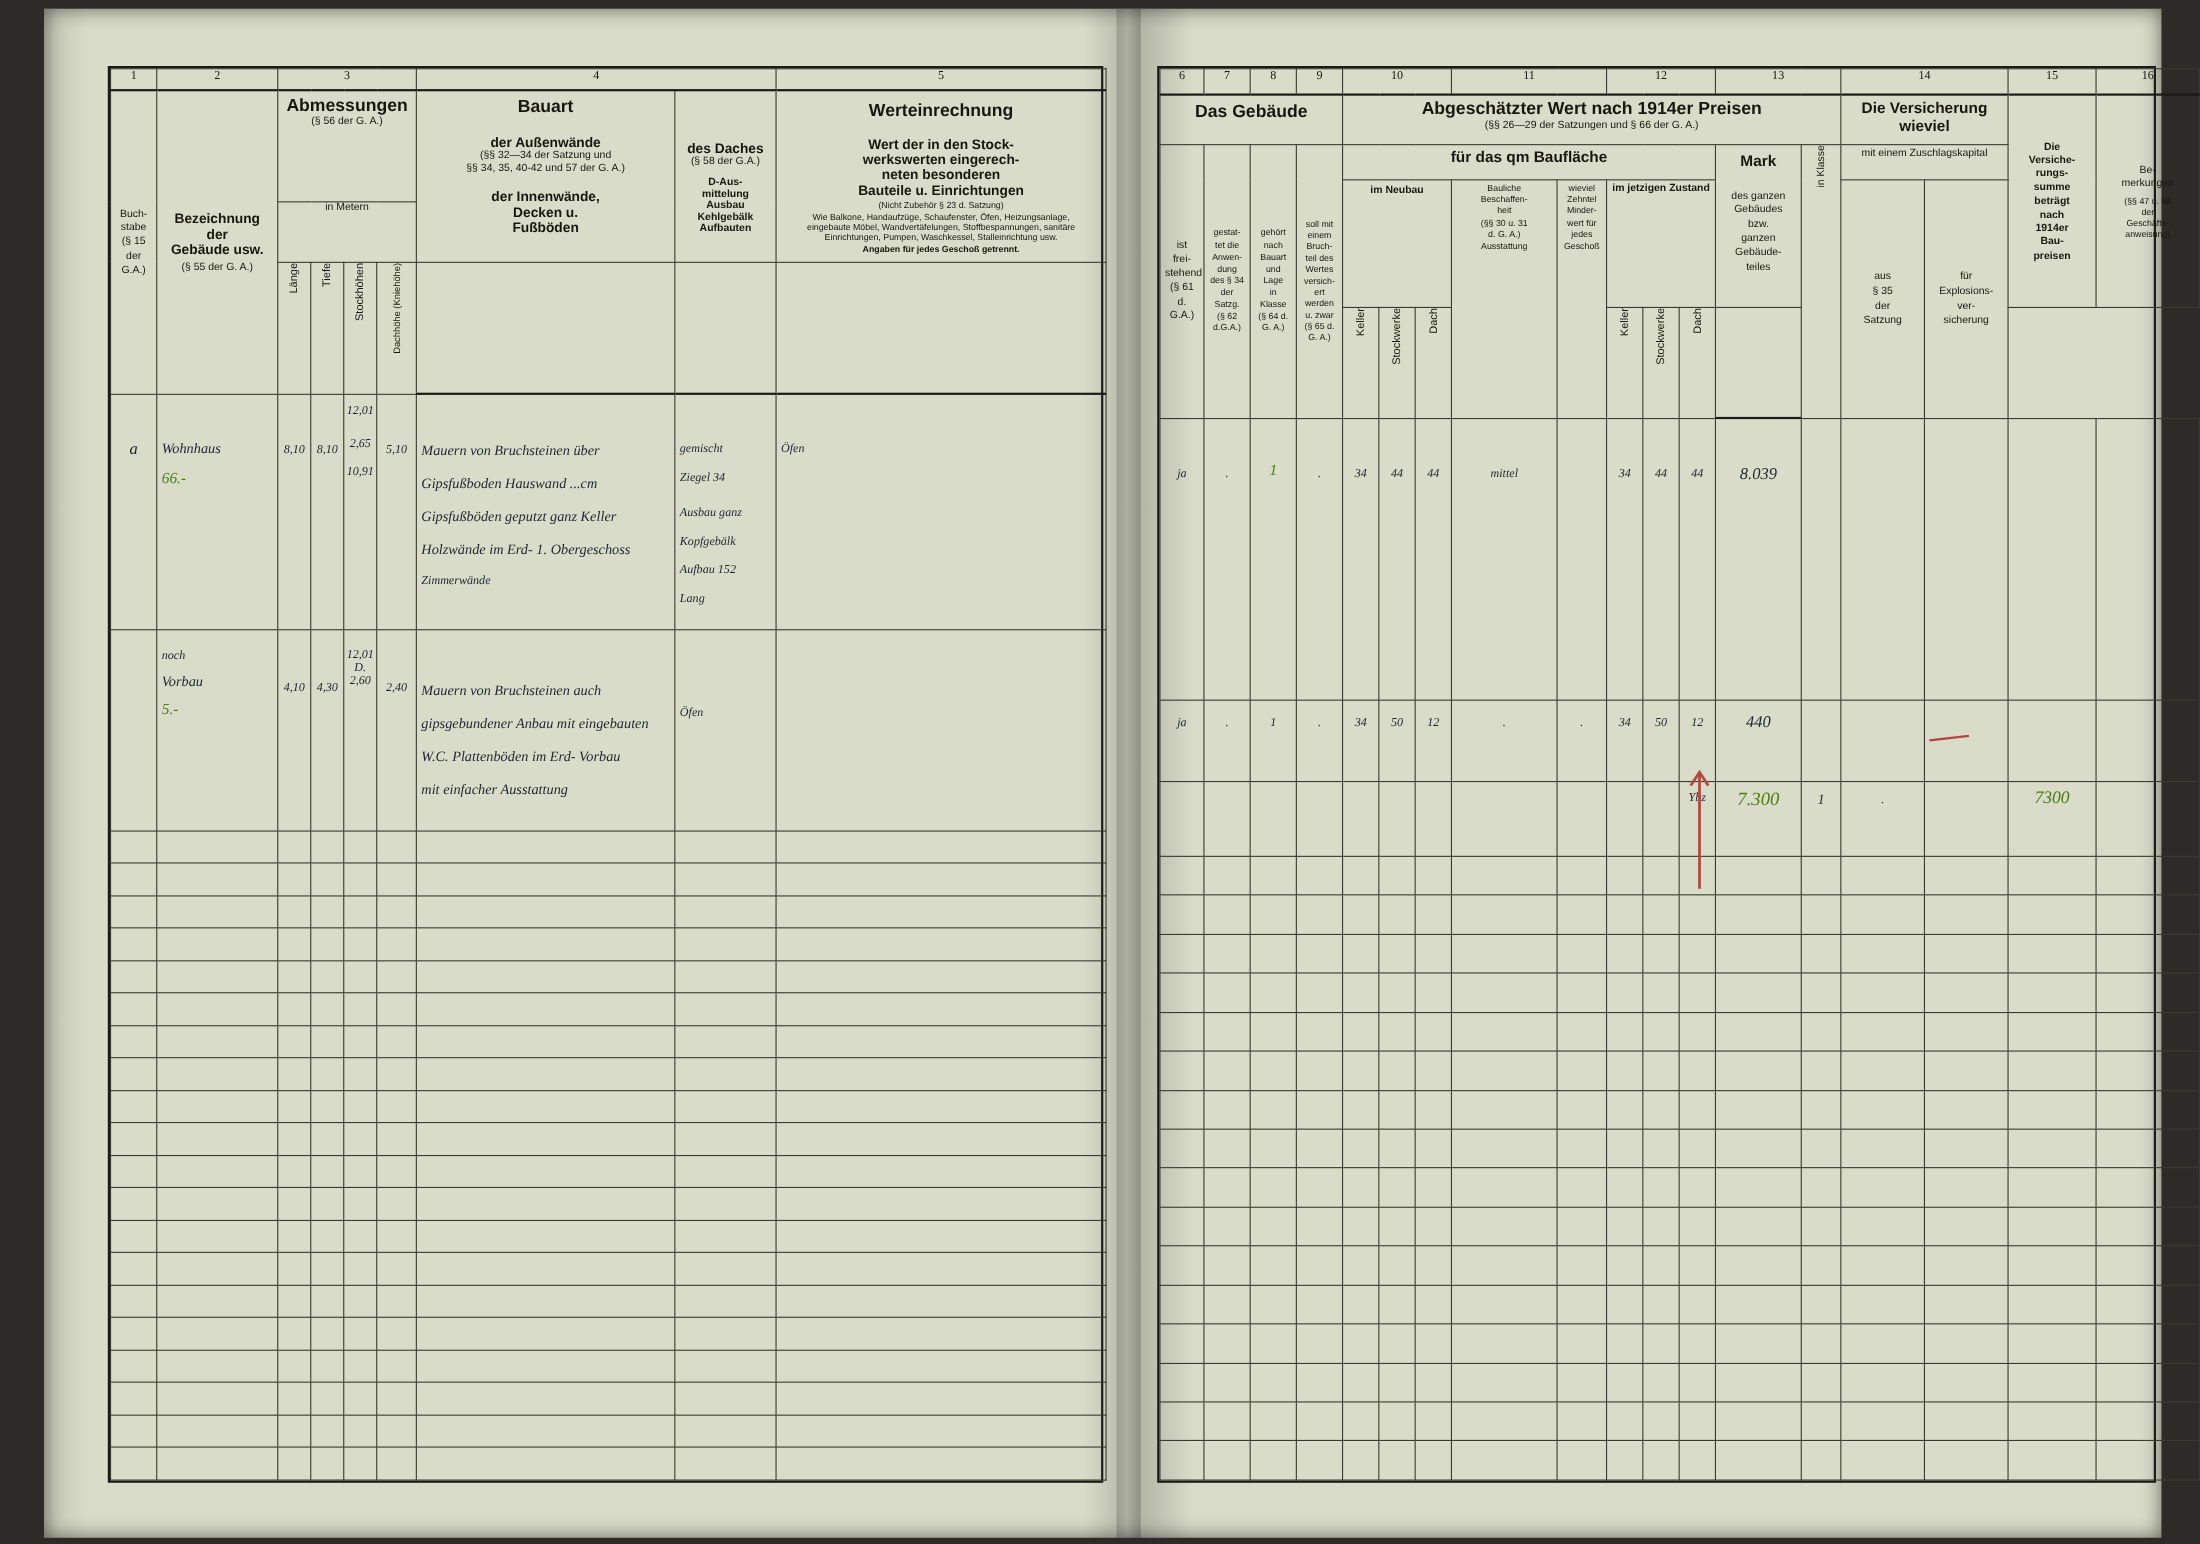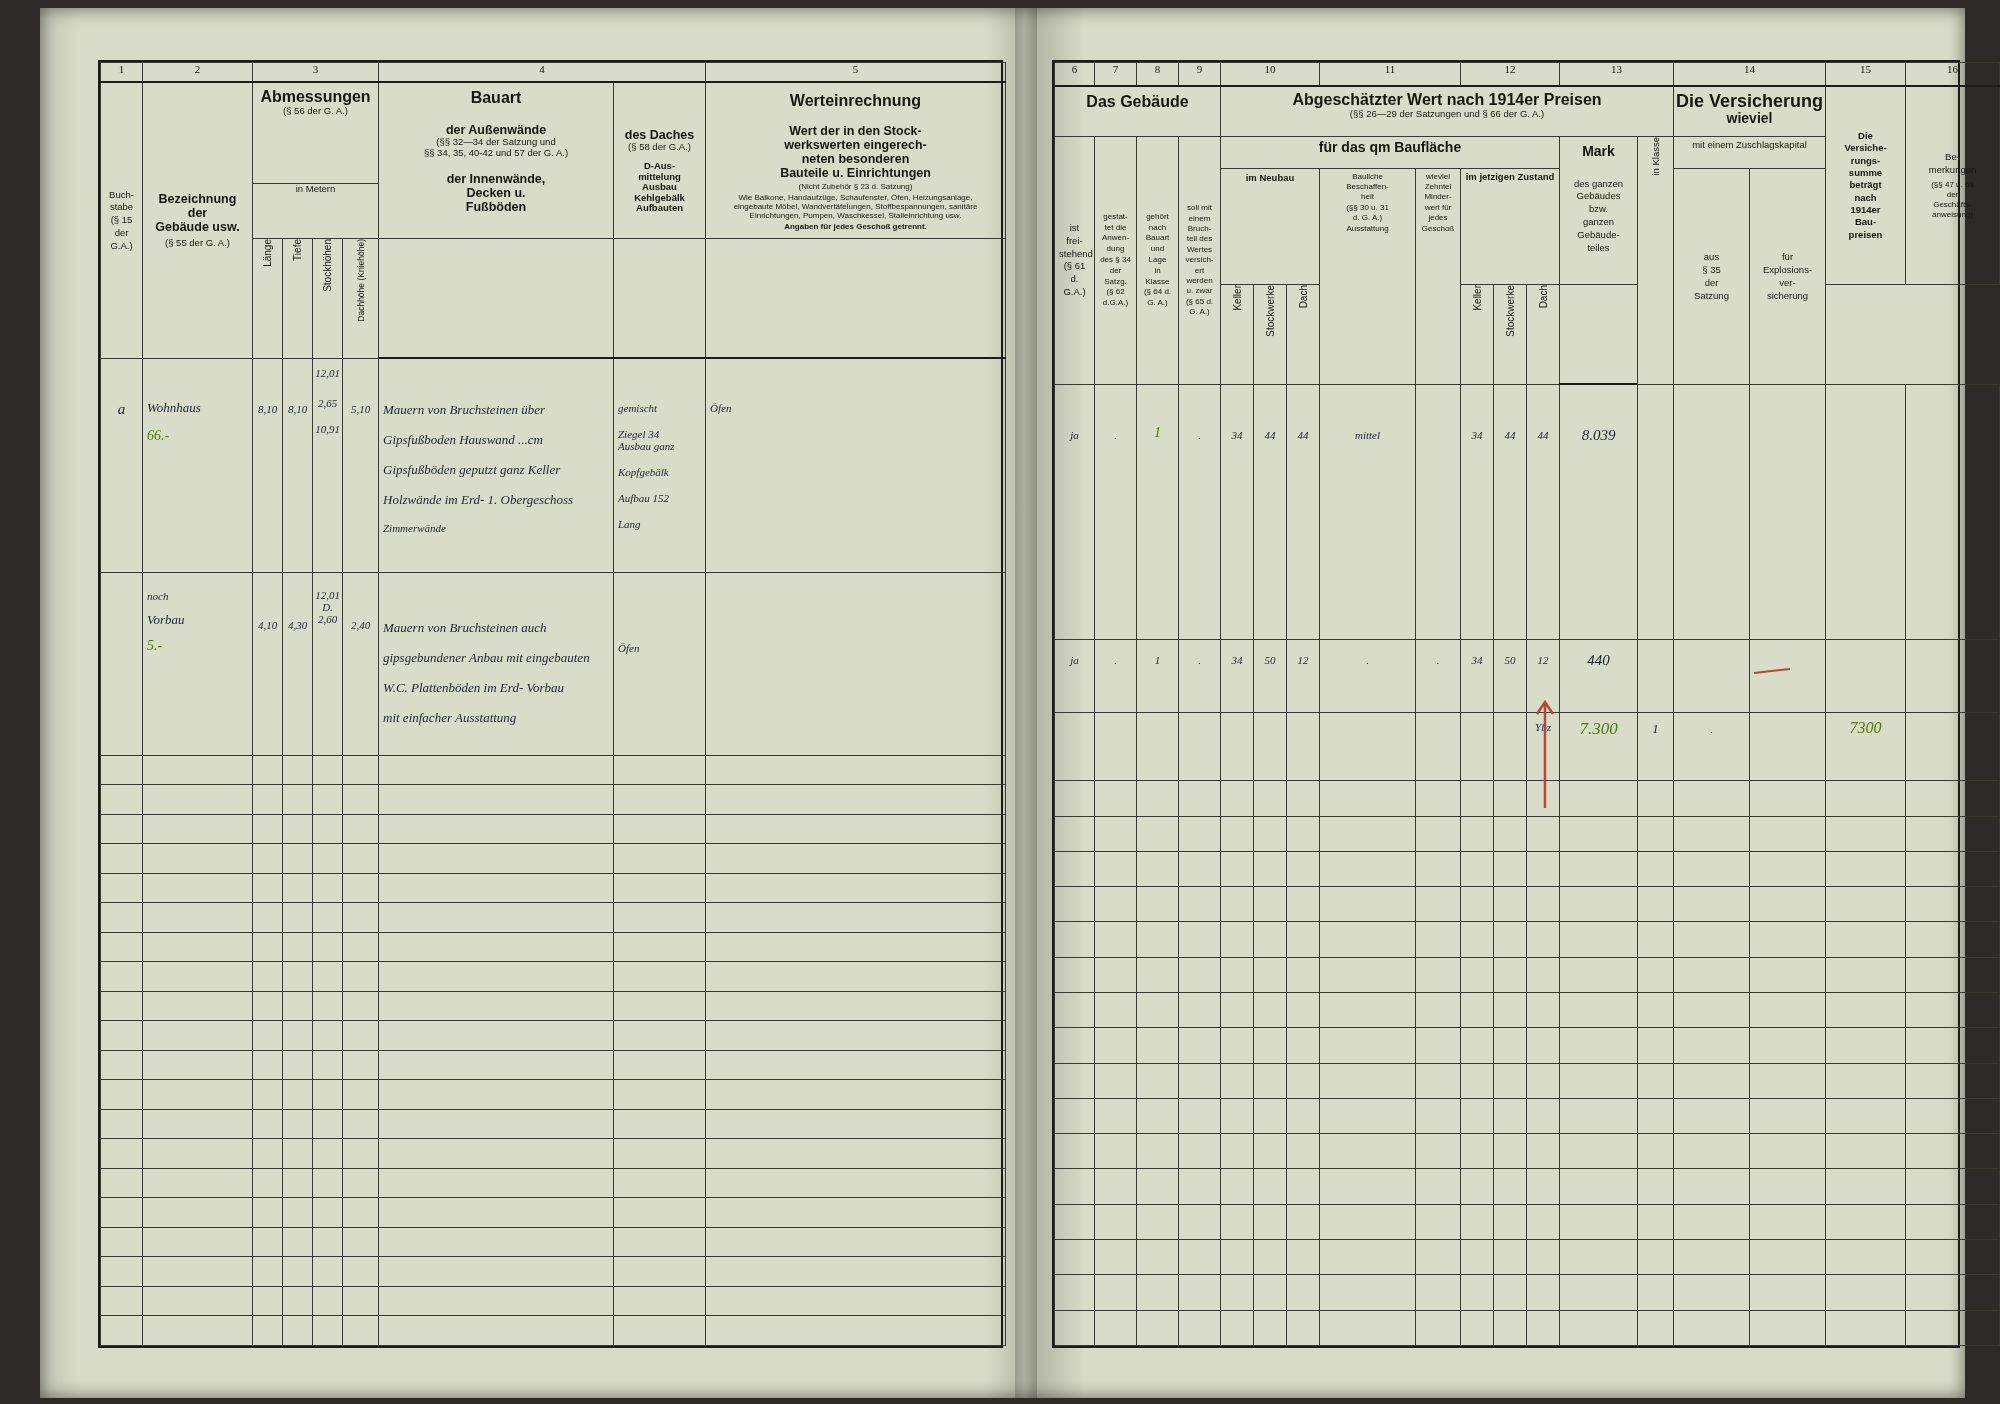--- a/index.html
+++ b/index.html
@@ -171,21 +171,21 @@
           <td class="cellpad">
             <div class="hand" style="margin-top:40px">Mauern von Bruchsteinen über</div>
             <div class="hand" style="margin-top:14px">Gipsfußboden Hauswand ...cm</div>
             <div class="hand" style="margin-top:14px">Gipsfußböden geputzt ganz Keller</div>
             <div class="hand" style="margin-top:14px">Holzwände im Erd- 1. Obergeschoss</div>
             <div class="hand hand-s" style="margin-top:14px">Zimmerwände</div>
           </td>
           <td class="cellpad">
             <div class="hand hand-s" style="margin-top:40px">gemischt</div>
             <div class="hand hand-s" style="margin-top:14px">Ziegel 34</div>
-            <div class="hand hand-s" style="margin-top:0">Ausbau ganz</div>
+            <div class="hand hand-s" style="margin-top:20px">Ausbau ganz</div>
             <div class="hand hand-s" style="margin-top:14px">Kopfgebälk</div>
             <div class="hand hand-s" style="margin-top:14px">Aufbau 152</div>
             <div class="hand hand-s" style="margin-top:14px">Lang</div>
           </td>
           <td class="cellpad">
             <div class="hand hand-s" style="margin-top:40px">Öfen</div>
           </td>
         </tr>
 
         <tr style="height:180px">
@@ -487,21 +487,21 @@
 
         <tr style="height:34px">
           <td colspan="4" class="hdr">
             <div class="big" style="margin-top:6px">Das Gebäude</div>
           </td>
           <td colspan="10" class="hdr">
             <div class="big" style="margin-top:4px">Abgeschätzter Wert nach 1914er Preisen</div>
             <div class="sm">(§§ 26—29 der Satzungen und § 66 der G. A.)</div>
           </td>
           <td colspan="2" class="hdr">
-            <div class="mid" style="font-size:18px;margin-top:4px">Die Versicherung</div>
+            <div class="mid" style="font-size:14px;margin-top:4px">Die Versicherung</div>
             <div class="mid" style="font-size:14px">wieviel</div>
           </td>
           <td rowspan="3" class="hdr cellpad" style="vertical-align:middle">
             <div class="sm" style="font-weight:bold;line-height:1.3">
               <span>Die</span><br>
               <span>Versiche-</span><br>
               <span>rungs-</span><br>
               <span>summe</span><br>
               <span>beträgt</span><br>
               <span>nach</span><br>

